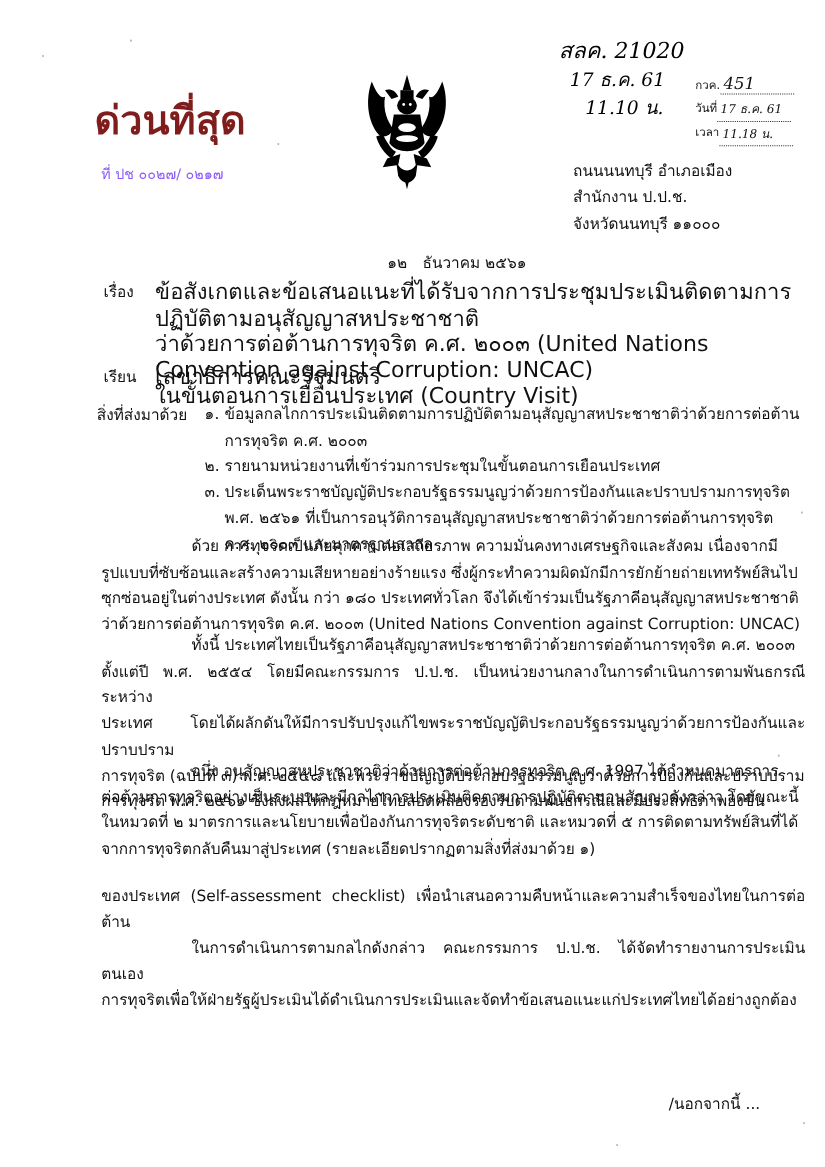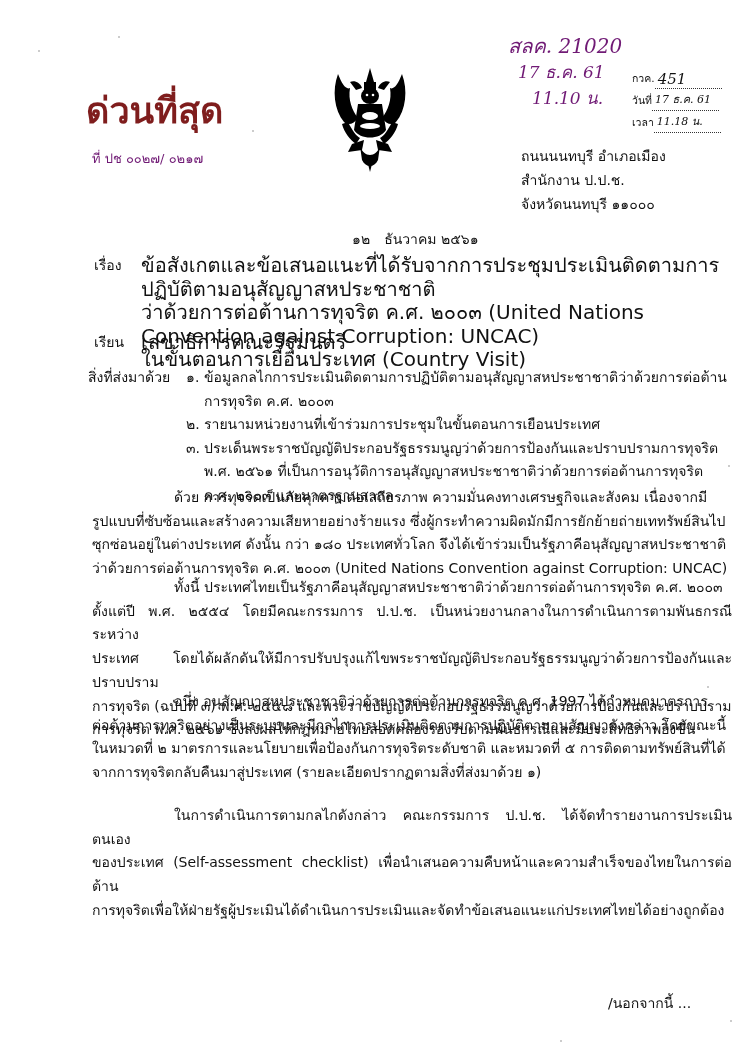--- a/index.html
+++ b/index.html
@@ -23,45 +23,45 @@
       font-family: "DejaVu Serif", "Liberation Serif", serif;
       font-weight: bold;
       font-size: 36px;
       letter-spacing: 0px;
       color: #7f1d1d;
       line-height: 1;
     }
     .docnum {
       left: 92px; top: 148px;
       font-size: 13px;
-      color: #701a75;
+      color: #8b5cf6;
     }
 
     
     .garuda {
       left: 330px; top: 60px;
       width: 80px; height: 115px;
     }
 
     
     .hand {
       font-family: "DejaVu Serif", "Liberation Serif", serif;
       font-style: italic;
-      color: #701a75;
+      color: #000000;
     }
     .hand1 { left: 508px; top: 30px; font-size: 20px; }
     .hand2 { left: 518px; top: 58px; font-size: 17px; }
     .hand3 { left: 532px; top: 84px; font-size: 17px; }
 
     .recv {
       left: 632px; top: 68px;
       font-size: 10.5px;
       line-height: 21px;
     }
-    .recv-row { display: flex; align-items: flex-end; }
+    .recv-row { display: flex; align-items: flex-start; }
     .recv-label { white-space: nowrap; }
     .recv-val {
       border-bottom: 1px dotted #333;
       min-width: 64px;
       font-family: "DejaVu Serif", "Liberation Serif", serif;
       font-style: italic;
       font-size: 11px;
       padding-left: 3px;
     }
     .recv-val.big { font-size: 15px; line-height: 17px; }
@@ -246,22 +246,22 @@
 </div>
 
 <div class="para p3">
   <div><span class="indent"></span><span>อนึ่ง อนุสัญญาสหประชาชาติว่าด้วยการต่อต้านการทุจริต ค.ศ. 1997 ได้กำหนดมาตรการ</span></div>
   <div>ต่อต้านการทุจริตอย่างเป็นระบบและมีกลไกการประเมินติดตามการปฏิบัติตามอนุสัญญาดังกล่าว โดยขณะนี้</div>
   <div>ในหมวดที่ ๒ มาตรการและนโยบายเพื่อป้องกันการทุจริตระดับชาติ และหมวดที่ ๕ การติดตามทรัพย์สินที่ได้</div>
   <div>จากการทุจริตกลับคืนมาสู่ประเทศ (รายละเอียดปรากฏตามสิ่งที่ส่งมาด้วย ๑)</div>
 </div>
 
 <div class="para p4">
+  <div>ของประเทศ (Self-assessment checklist) เพื่อนำเสนอความคืบหน้าและความสำเร็จของไทยในการต่อต้าน</div>
   <div><span class="indent"></span><span>ในการดำเนินการตามกลไกดังกล่าว คณะกรรมการ ป.ป.ช. ได้จัดทำรายงานการประเมินตนเอง</span></div>
-  <div>ของประเทศ (Self-assessment checklist) เพื่อนำเสนอความคืบหน้าและความสำเร็จของไทยในการต่อต้าน</div>
   <div>การทุจริตเพื่อให้ฝ่ายรัฐผู้ประเมินได้ดำเนินการประเมินและจัดทำข้อเสนอแนะแก่ประเทศไทยได้อย่างถูกต้อง</div>
 </div>
 
 <div class="abs continue">/นอกจากนี้ ...</div>
 
 <div class="speck" style="left:38px;top:50px"></div>
 <div class="speck" style="left:118px;top:36px"></div>
 <div class="speck" style="left:252px;top:130px"></div>
 <div class="speck" style="left:728px;top:465px"></div>
 <div class="speck" style="left:707px;top:686px"></div>

